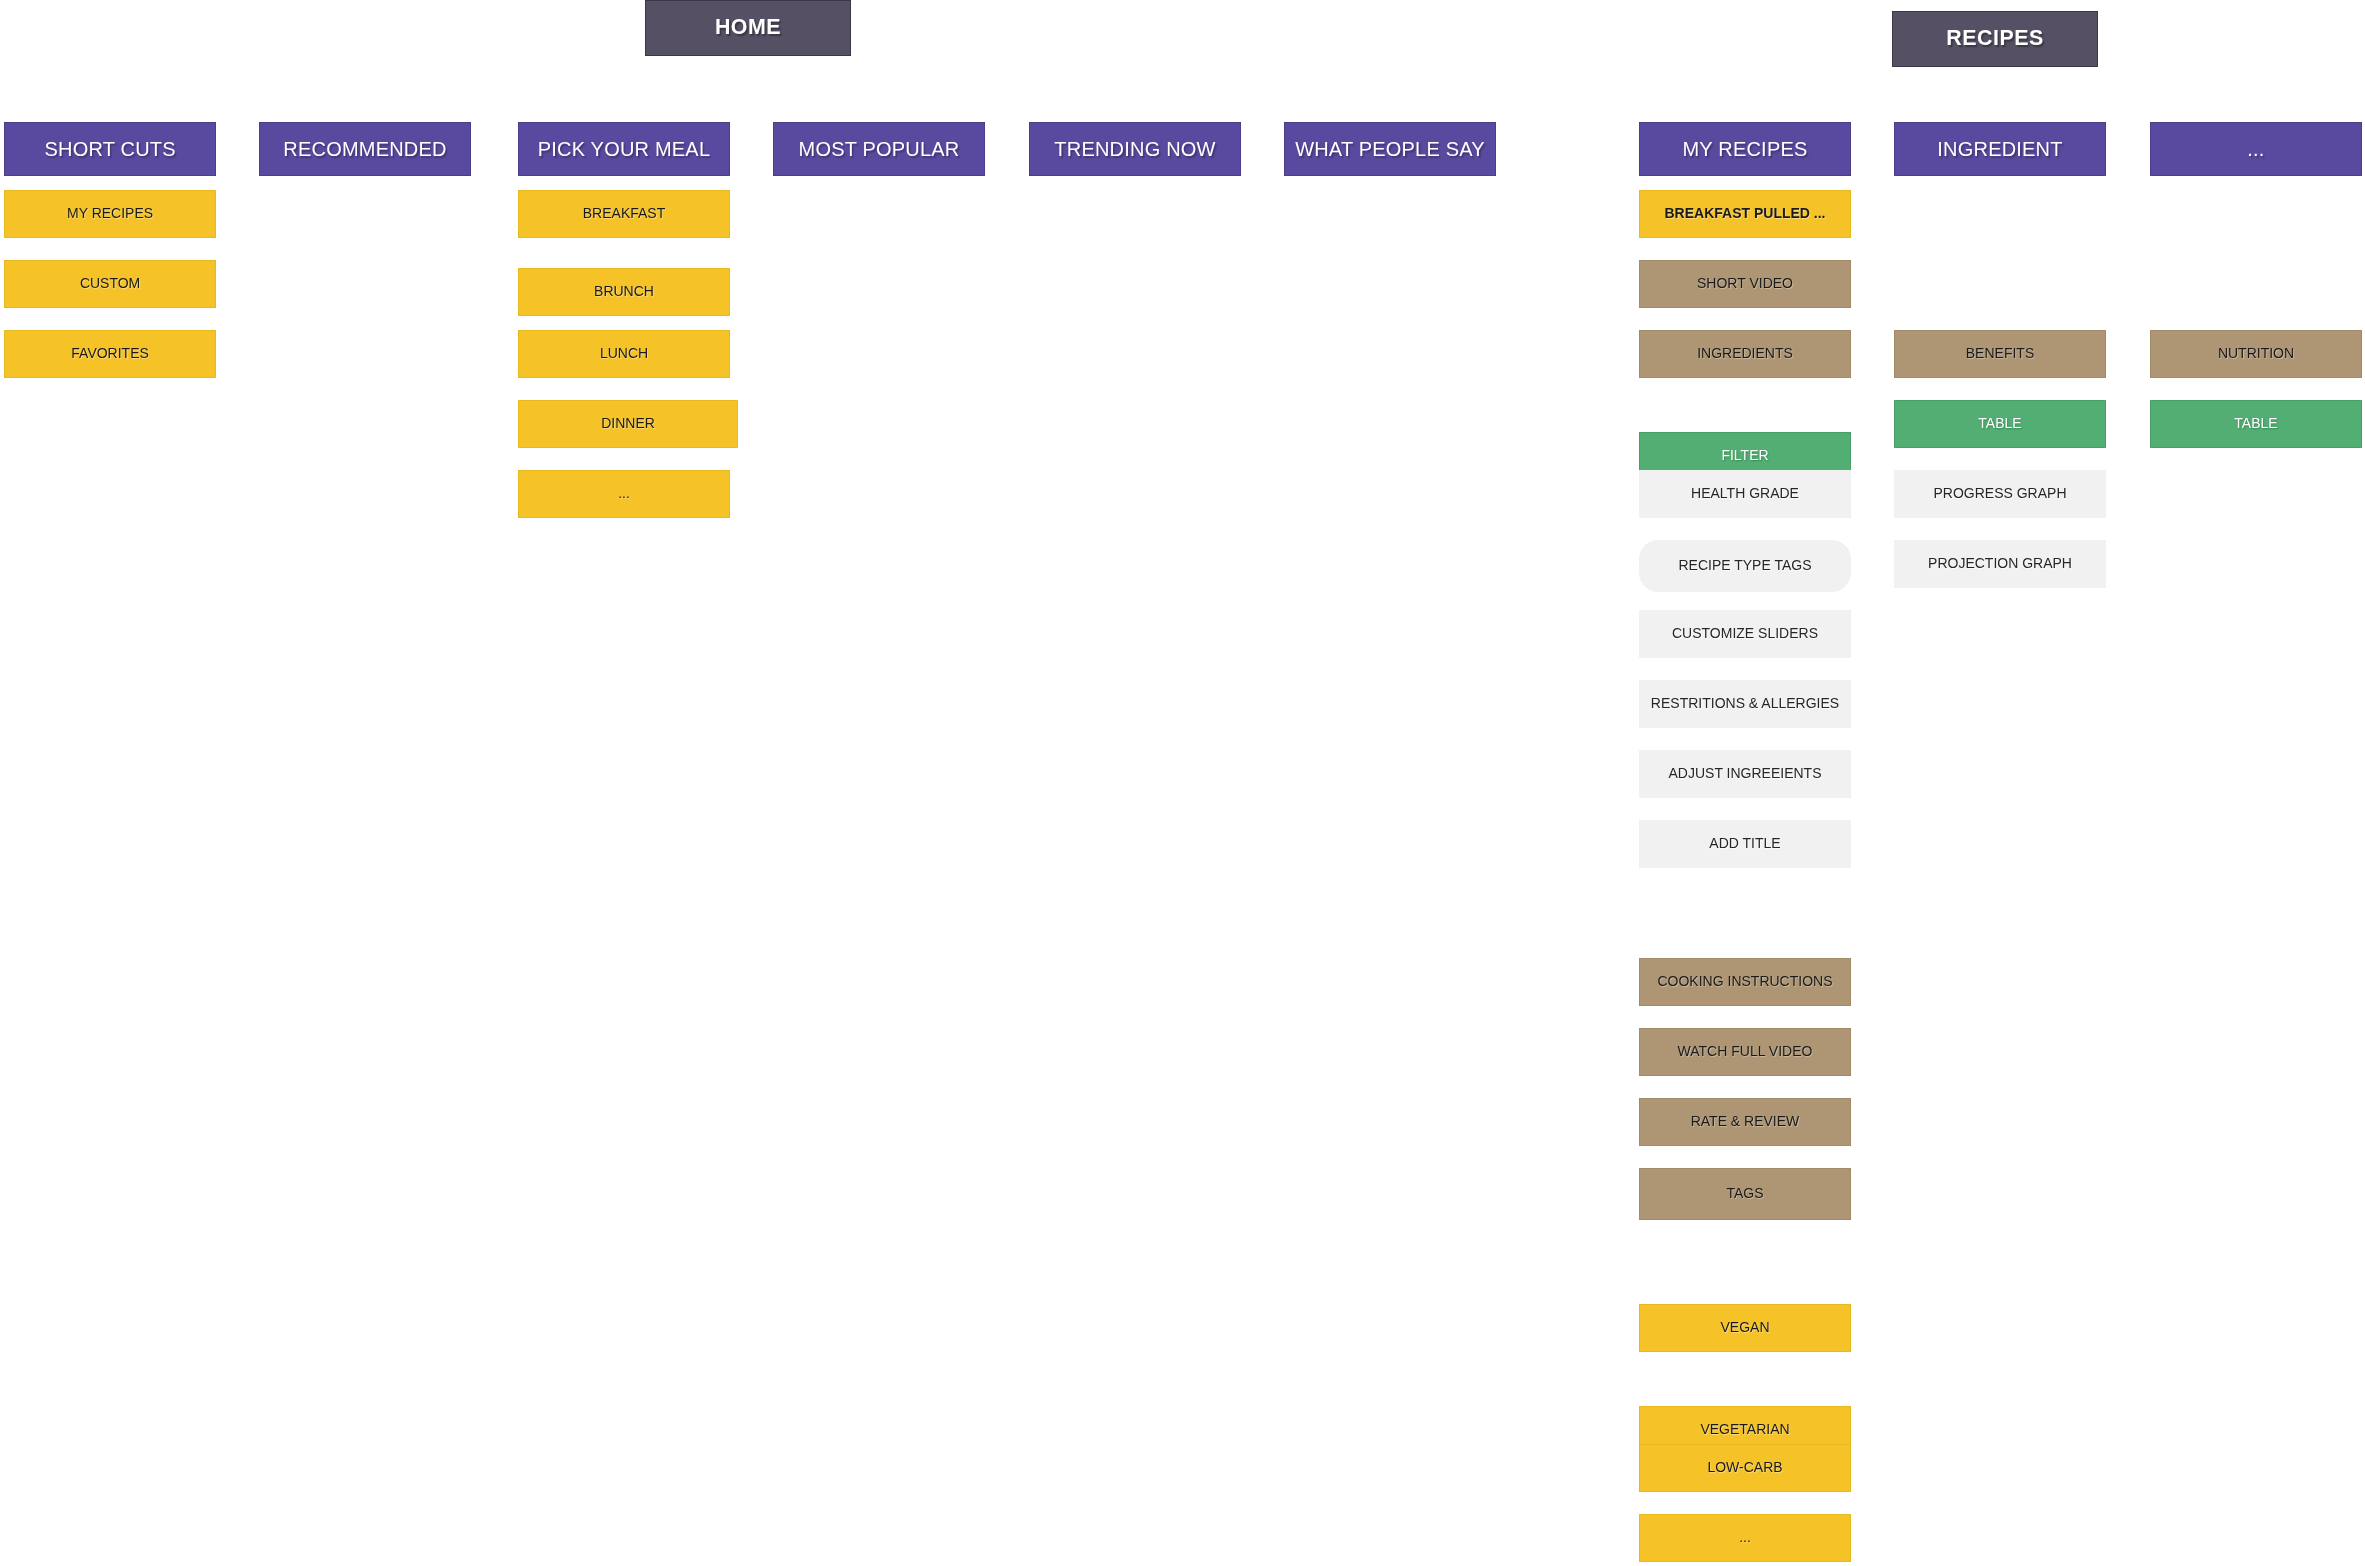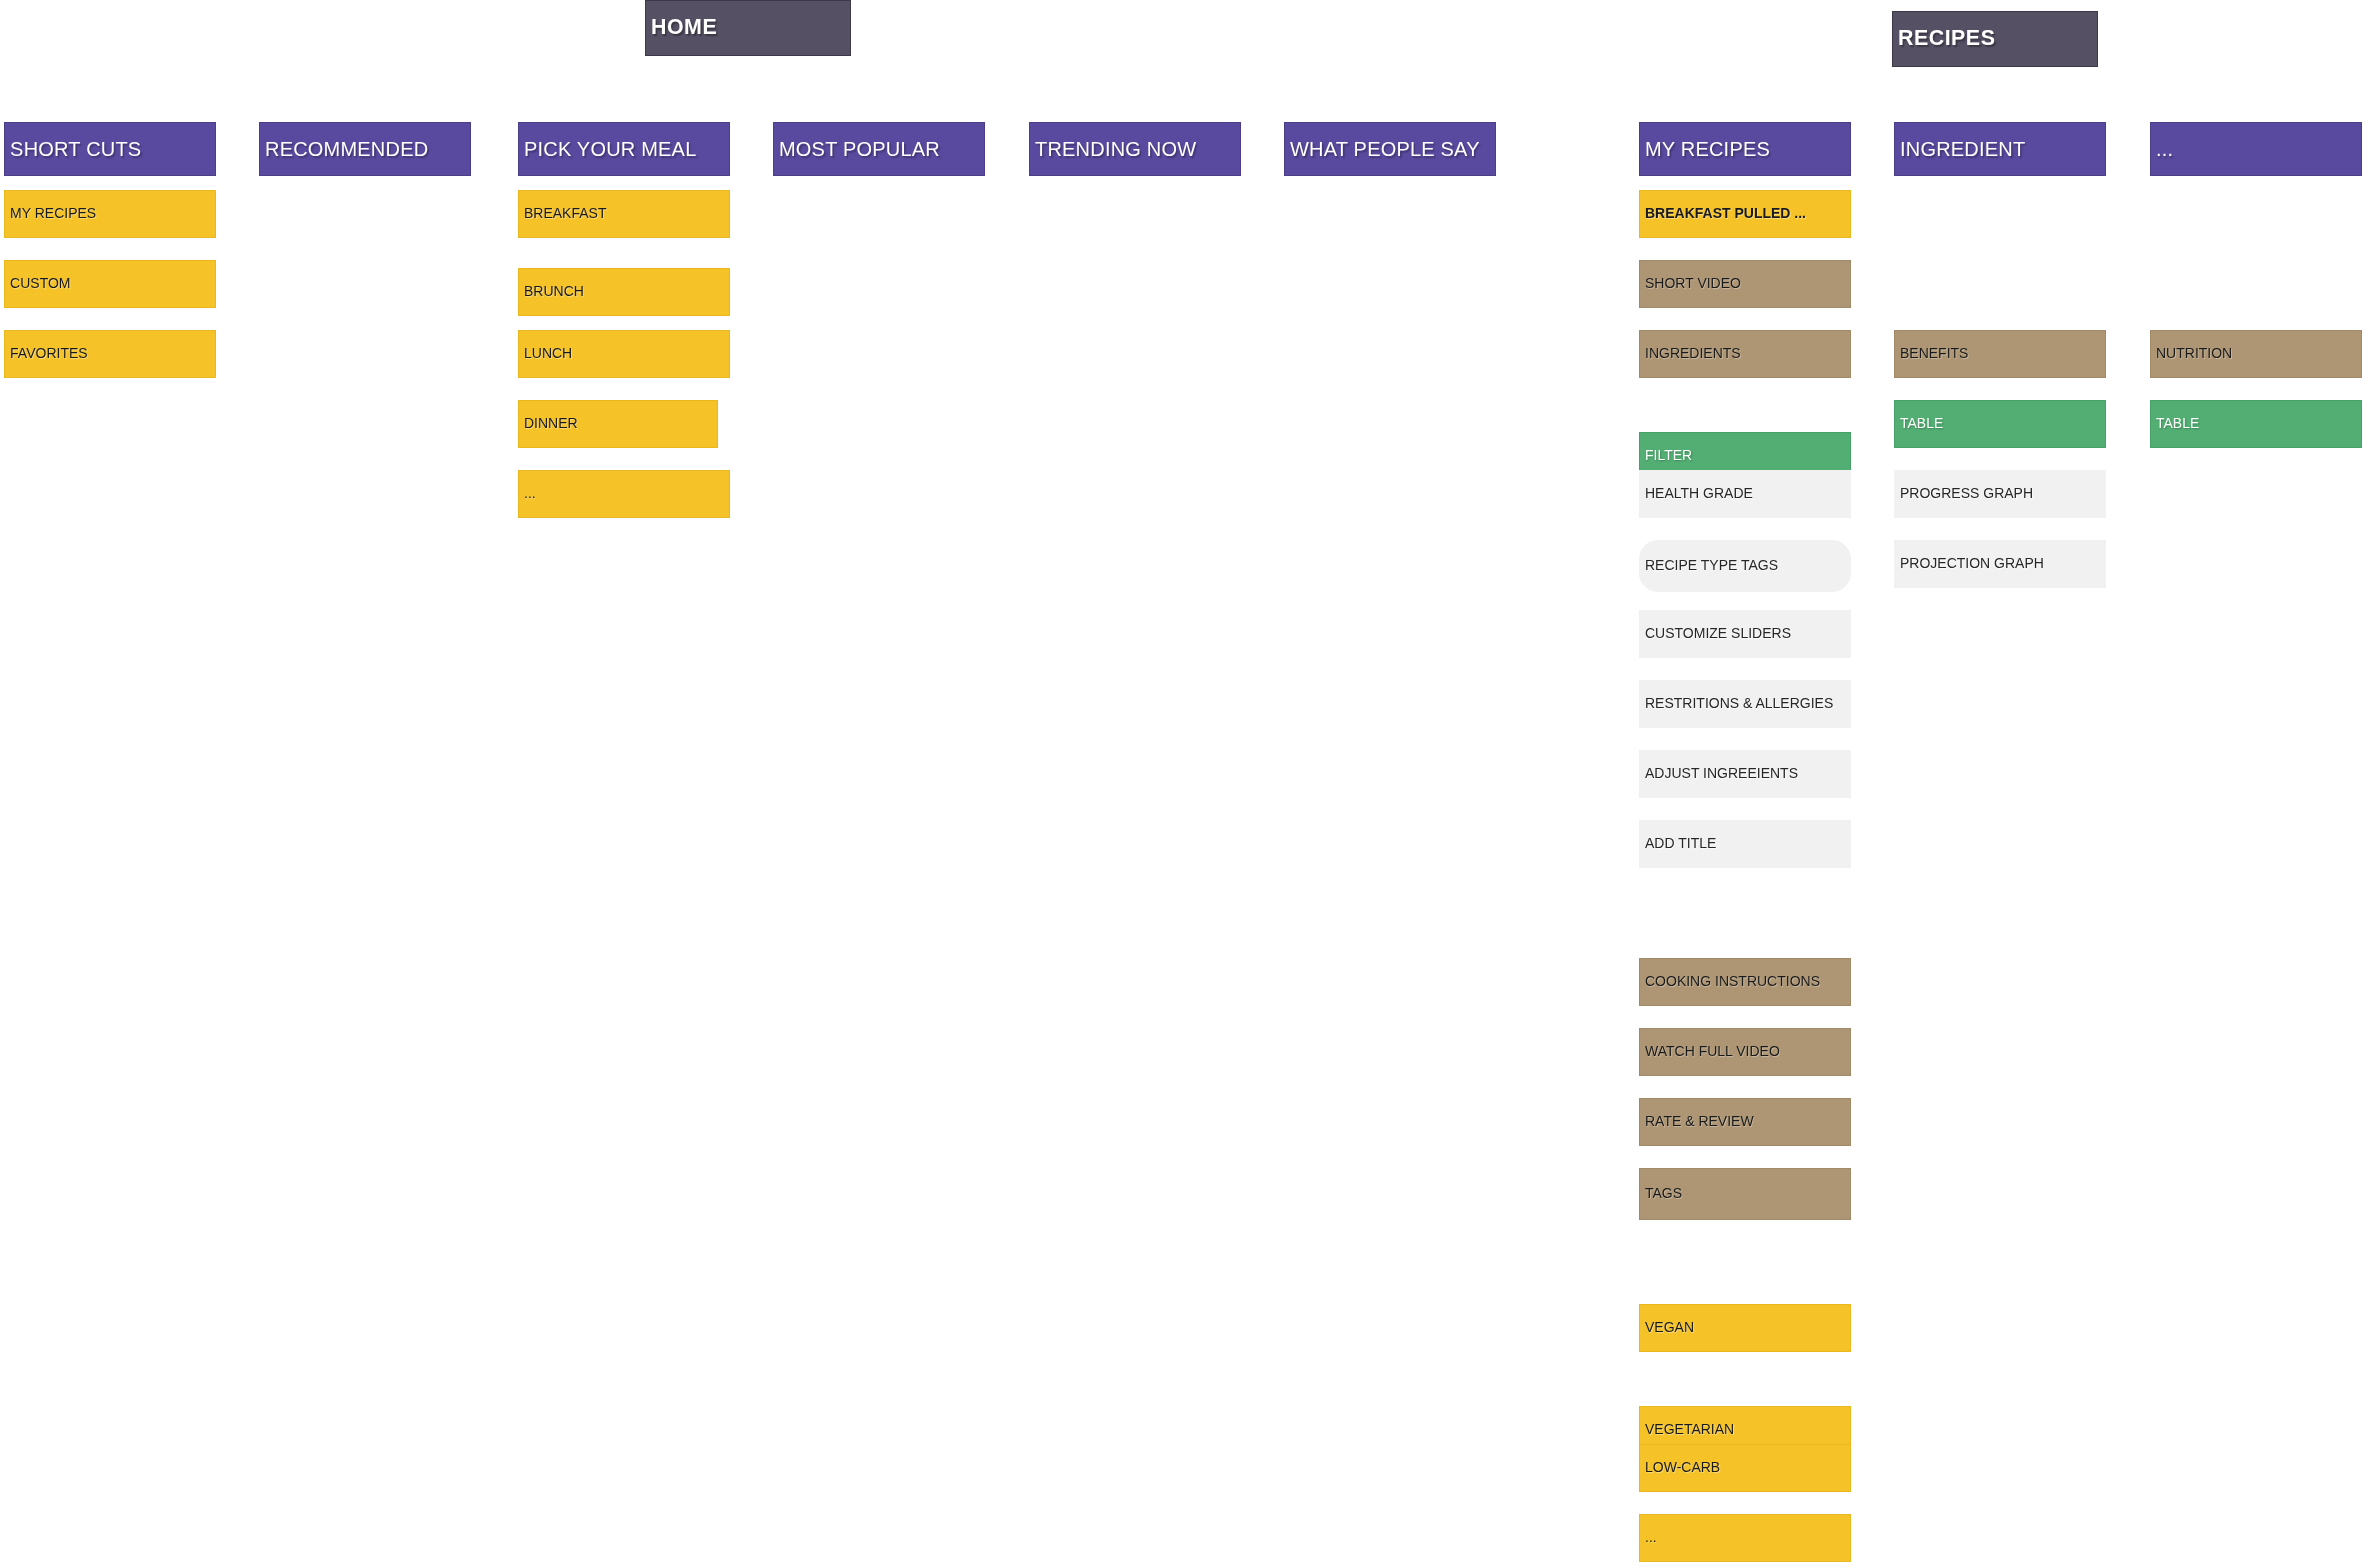--- a/index.html
+++ b/index.html
@@ -16,21 +16,21 @@
     width: 2366px;
     height: 1567px;
     background: #ffffff;
     overflow: hidden;
   }
   .node {
     position: absolute;
     box-sizing: border-box;
     display: flex;
     align-items: center;
-    justify-content: flex-start;
+    justify-content: center;
     text-align: center;
     line-height: 1.1;
     padding: 1.6px 5px;
     white-space: nowrap;
   }
 
   
   .node.lvl-root {
     background: #565064;
     border: 0.8px solid #3d3848;
@@ -139,21 +139,21 @@
     </div>
     <div class="node lvl-item" style="left: 518px; top: 190px; width: 212px; height: 48px;">
       <span>BREAKFAST</span>
     </div>
     <div class="node lvl-item" style="left: 518px; top: 268px; width: 212px; height: 48px;">
       <span>BRUNCH</span>
     </div>
     <div class="node lvl-item" style="left: 518px; top: 330px; width: 212px; height: 48px;">
       <span>LUNCH</span>
     </div>
-    <div class="node lvl-item" style="left: 518px; top: 400px; width: 200px; height: 48px;">
+    <div class="node lvl-item" style="left: 518px; top: 400px; width: 220px; height: 48px;">
       <span>DINNER</span>
     </div>
     <div class="node lvl-item" style="left: 518px; top: 470px; width: 212px; height: 48px;">
       <span>...</span>
     </div>
     <div class="node lvl-item is-active" style="left: 1639px; top: 190px; width: 212px; height: 48px;">
       <span>BREAKFAST PULLED ...</span>
     </div>
     <div class="node lvl-sub" style="left: 1639px; top: 260px; width: 212px; height: 48px;">
       <span>SHORT VIDEO</span>

